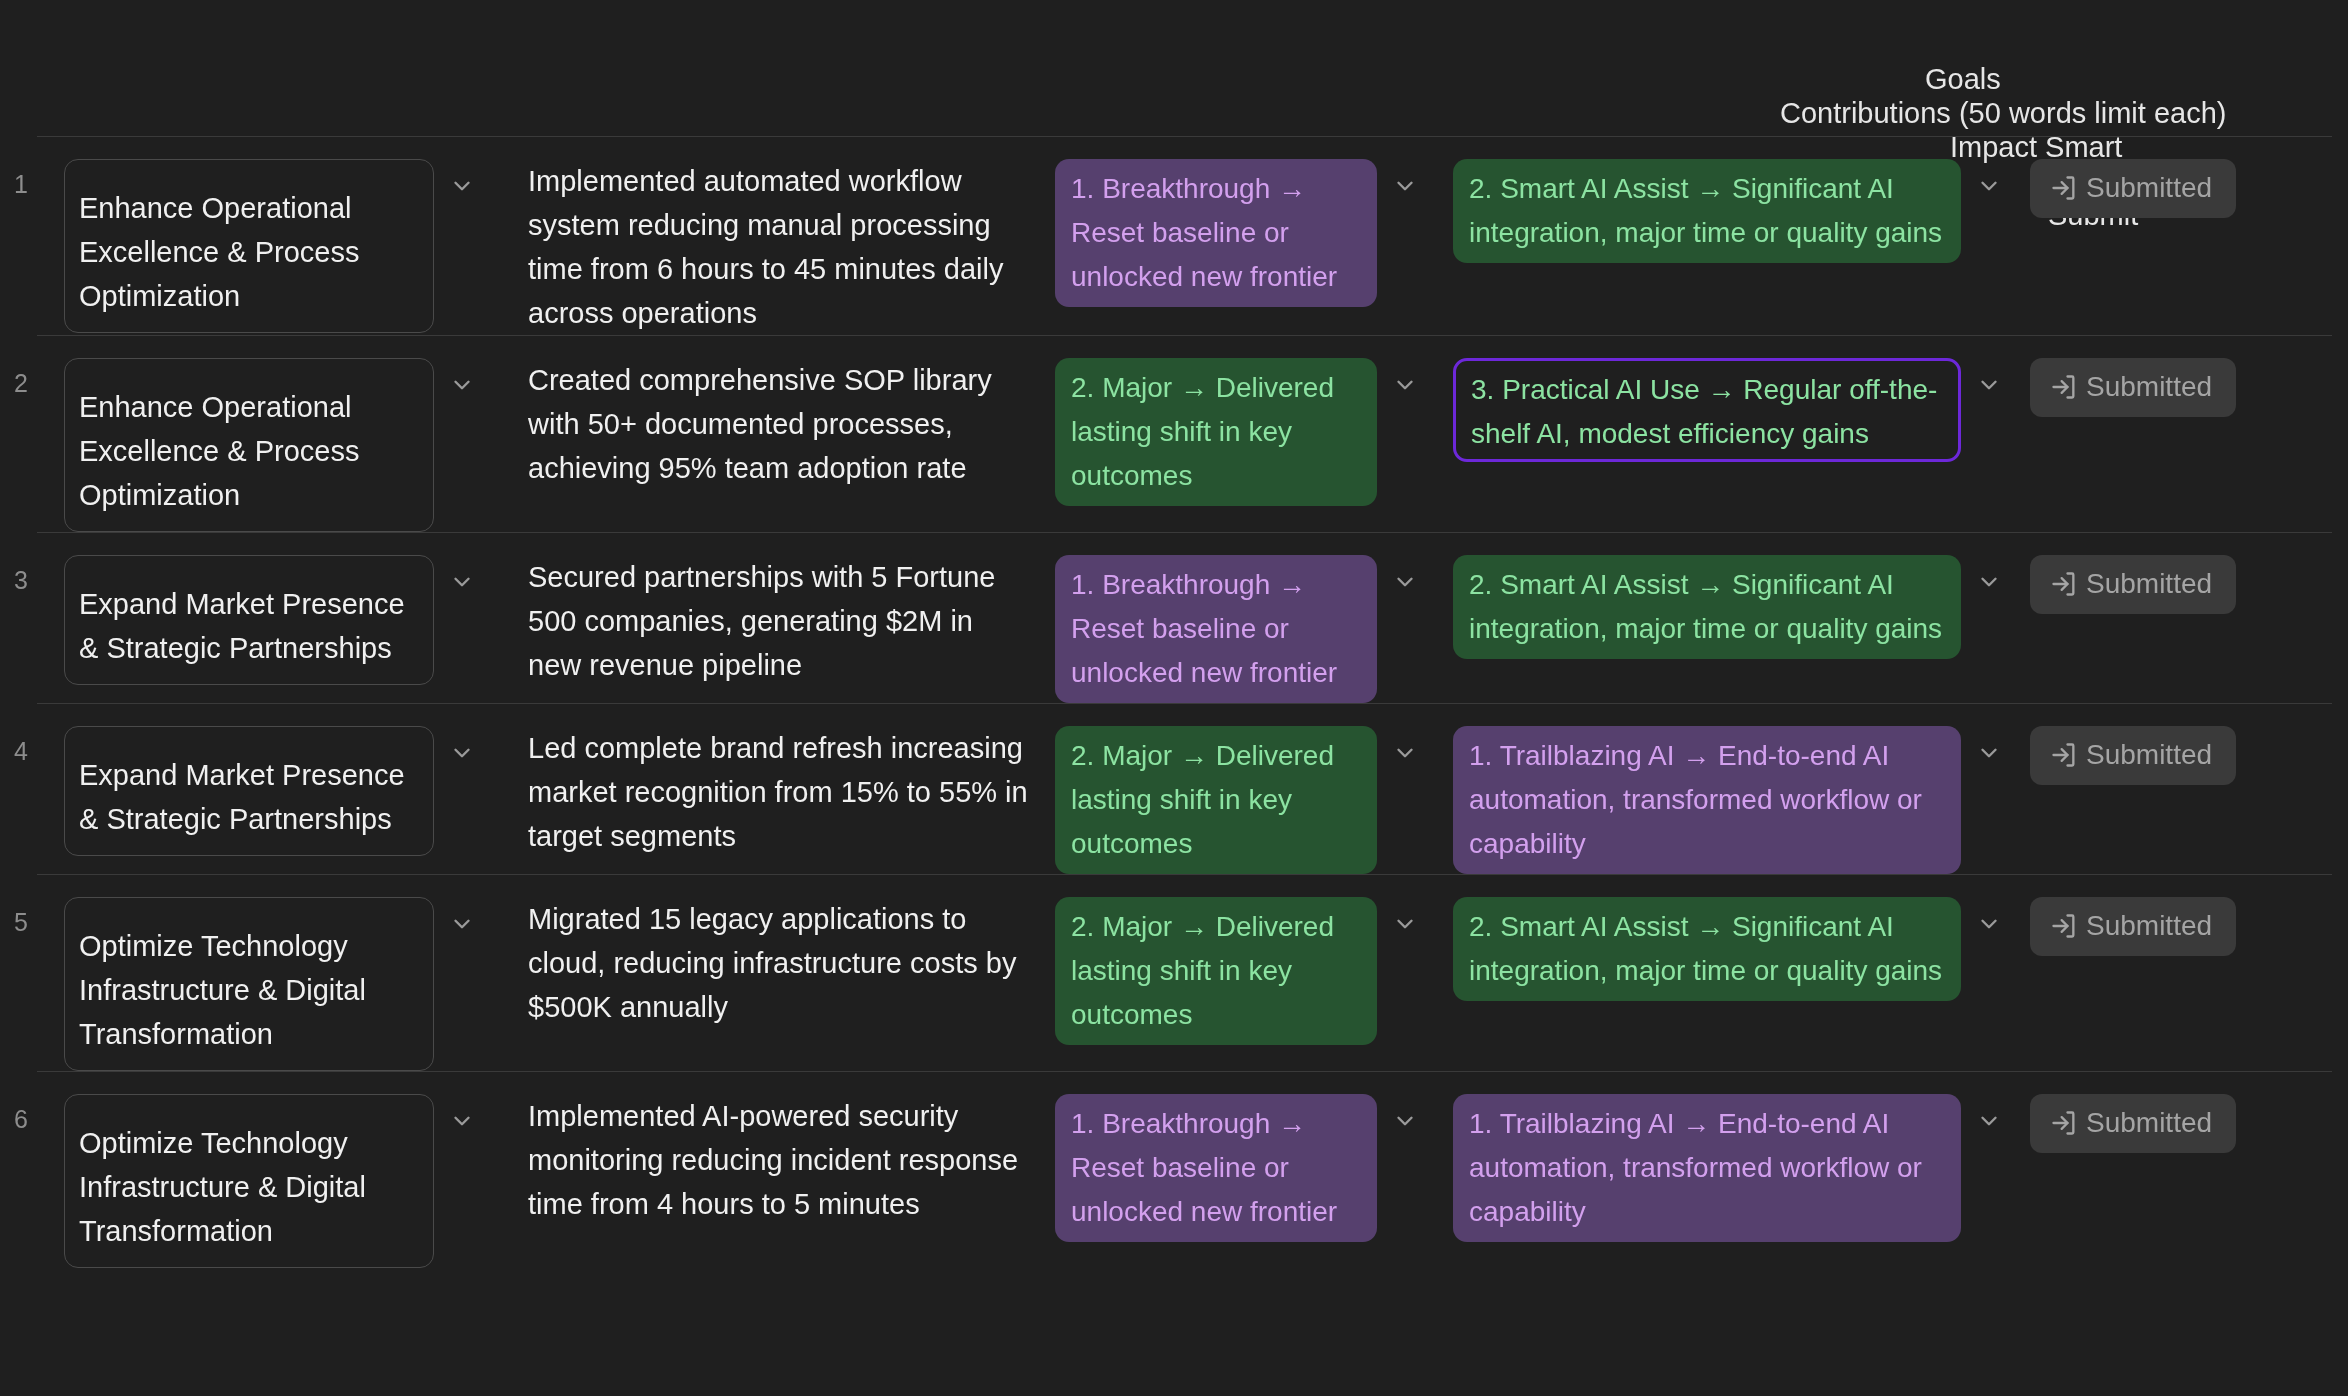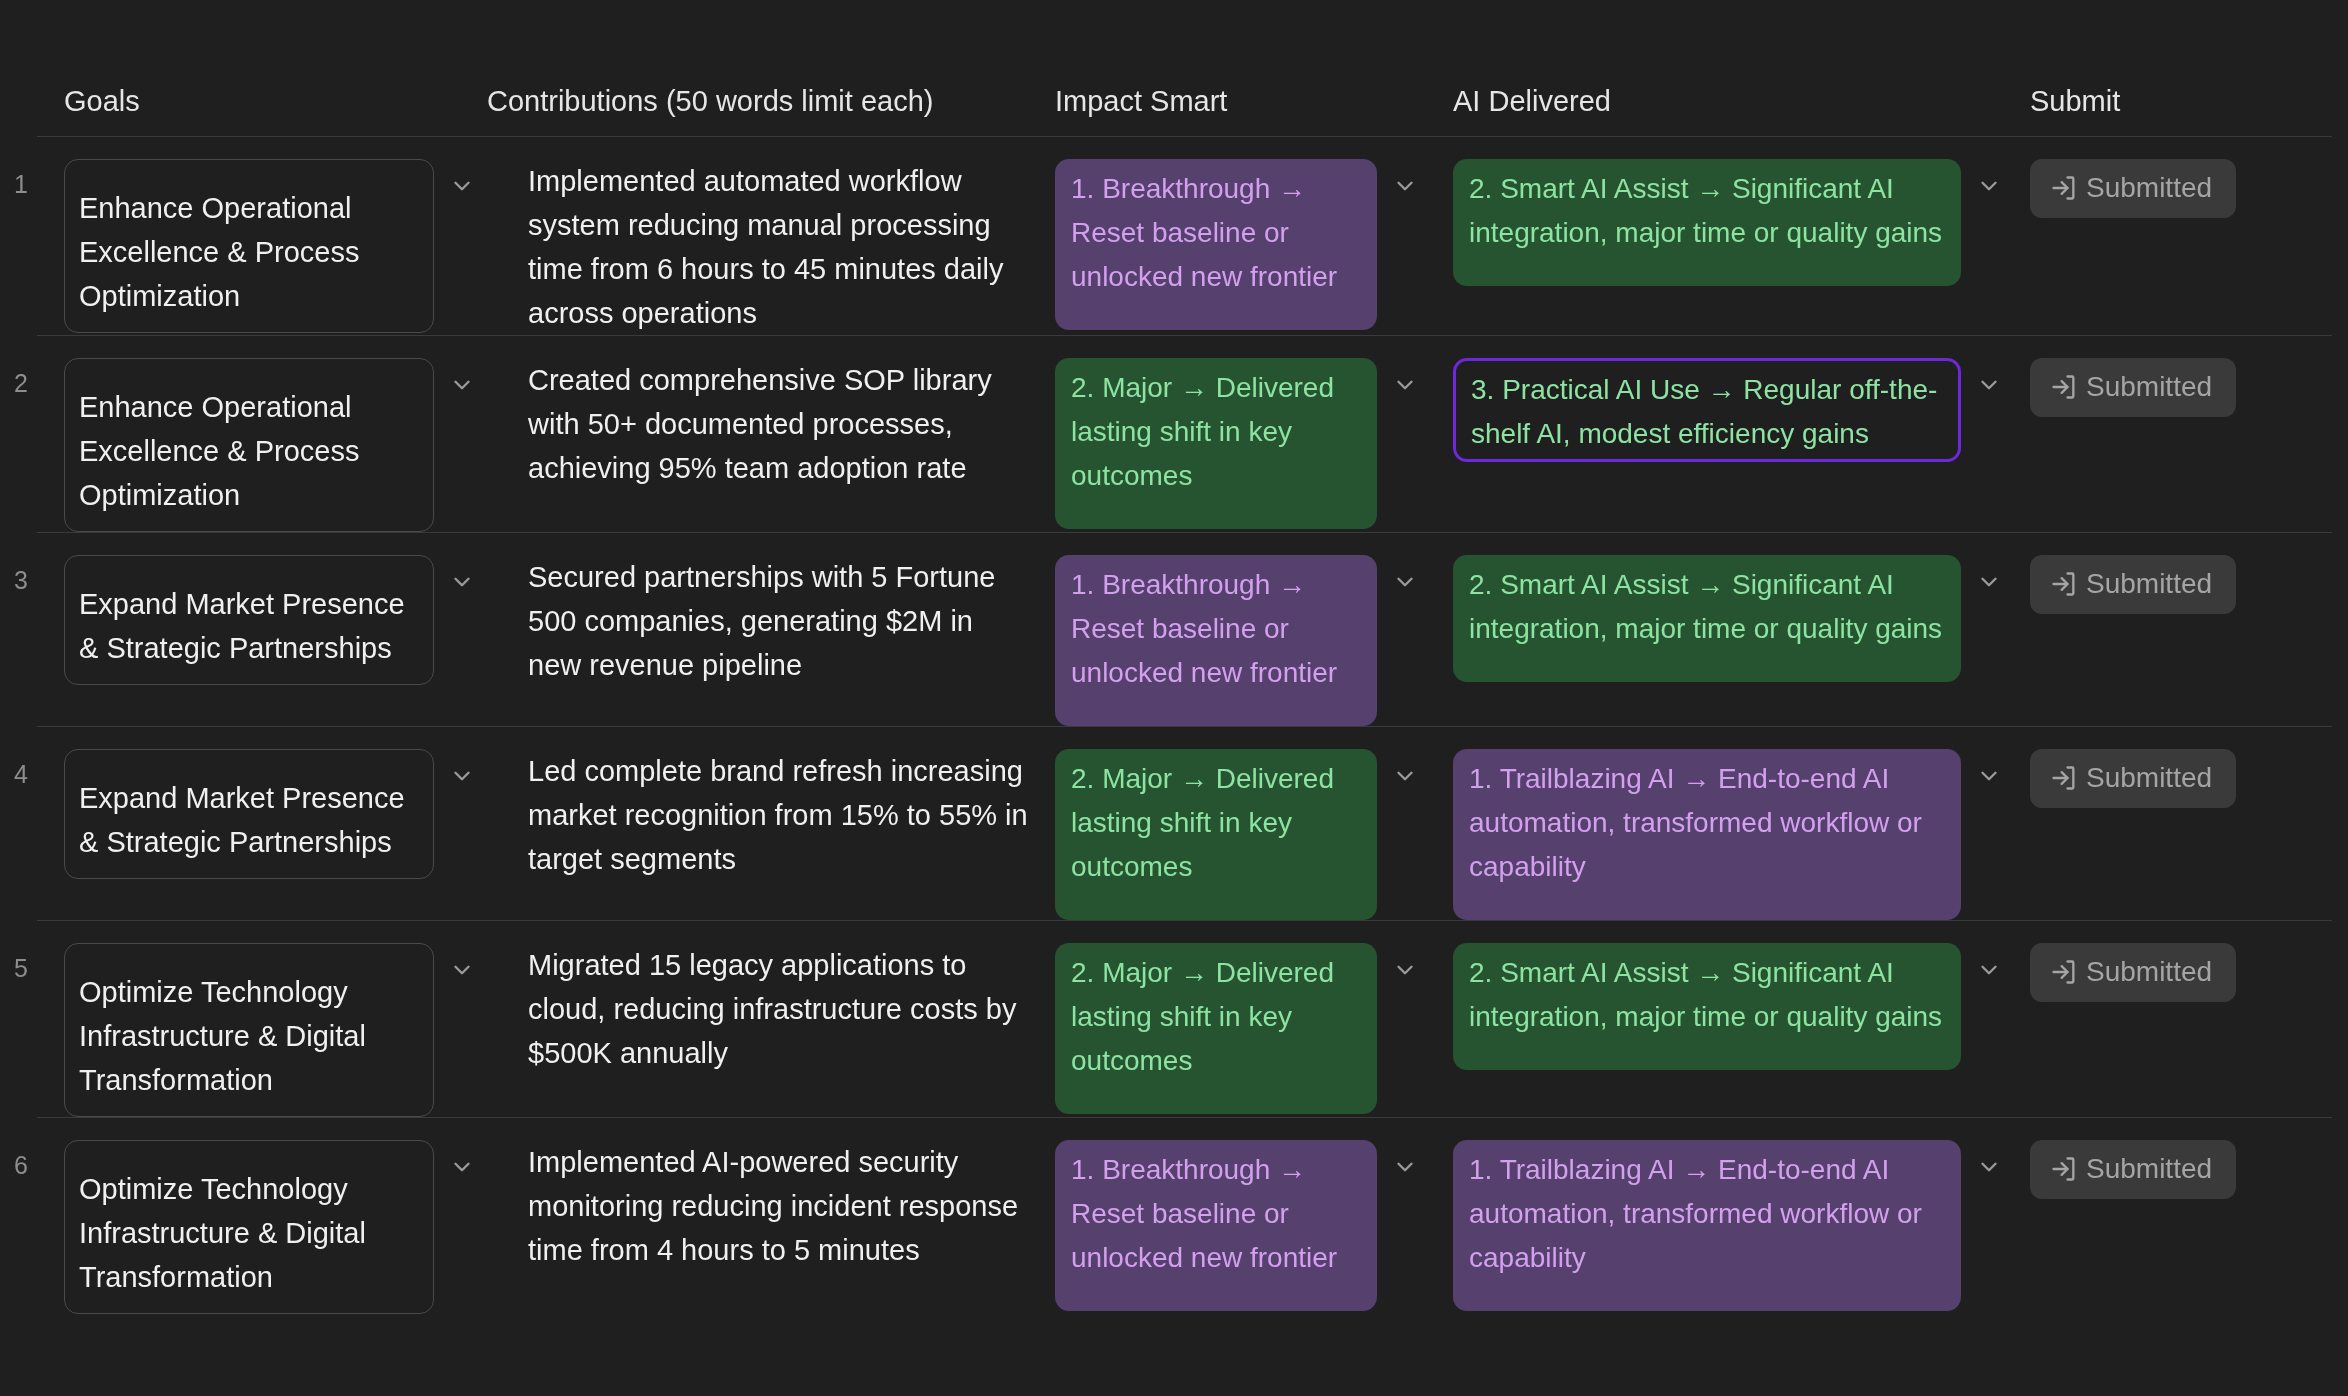--- a/index.html
+++ b/index.html
@@ -23,20 +23,21 @@
     padding-top: 62px;
     overflow: hidden;
   }
 
   
   .header-row {
     display: flex;
     align-items: flex-end;
     height: 56px;
     padding-left: 14px;
+    flex-direction: column;
   }
   .header-cell {
     font-size: 29px;
     line-height: 34px;
     color: #e6e6e6;
     font-weight: 400;
     white-space: nowrap;
     flex: 0 0 auto;
   }
   .hc-idx      { width: 36px; }
@@ -111,21 +112,21 @@
   .contrib-text {
     font-size: 29px;
     line-height: 44px;
     color: #f0f0f0;
     margin-left: 41px;
   }
 
   
   .badge {
     border-radius: 14px;
-    padding: 8px 16px 31px 16px;
+    padding: 8px 16px 8px 16px;
     font-size: 28px;
     line-height: 44px;
     display: inline-block;
   }
   .badge.impact  { max-width: 322px; }
   .badge.ai      { max-width: 508px; }
 
   .badge.level-purple {
     background: #56406e;
     color: #d3a0ee;

